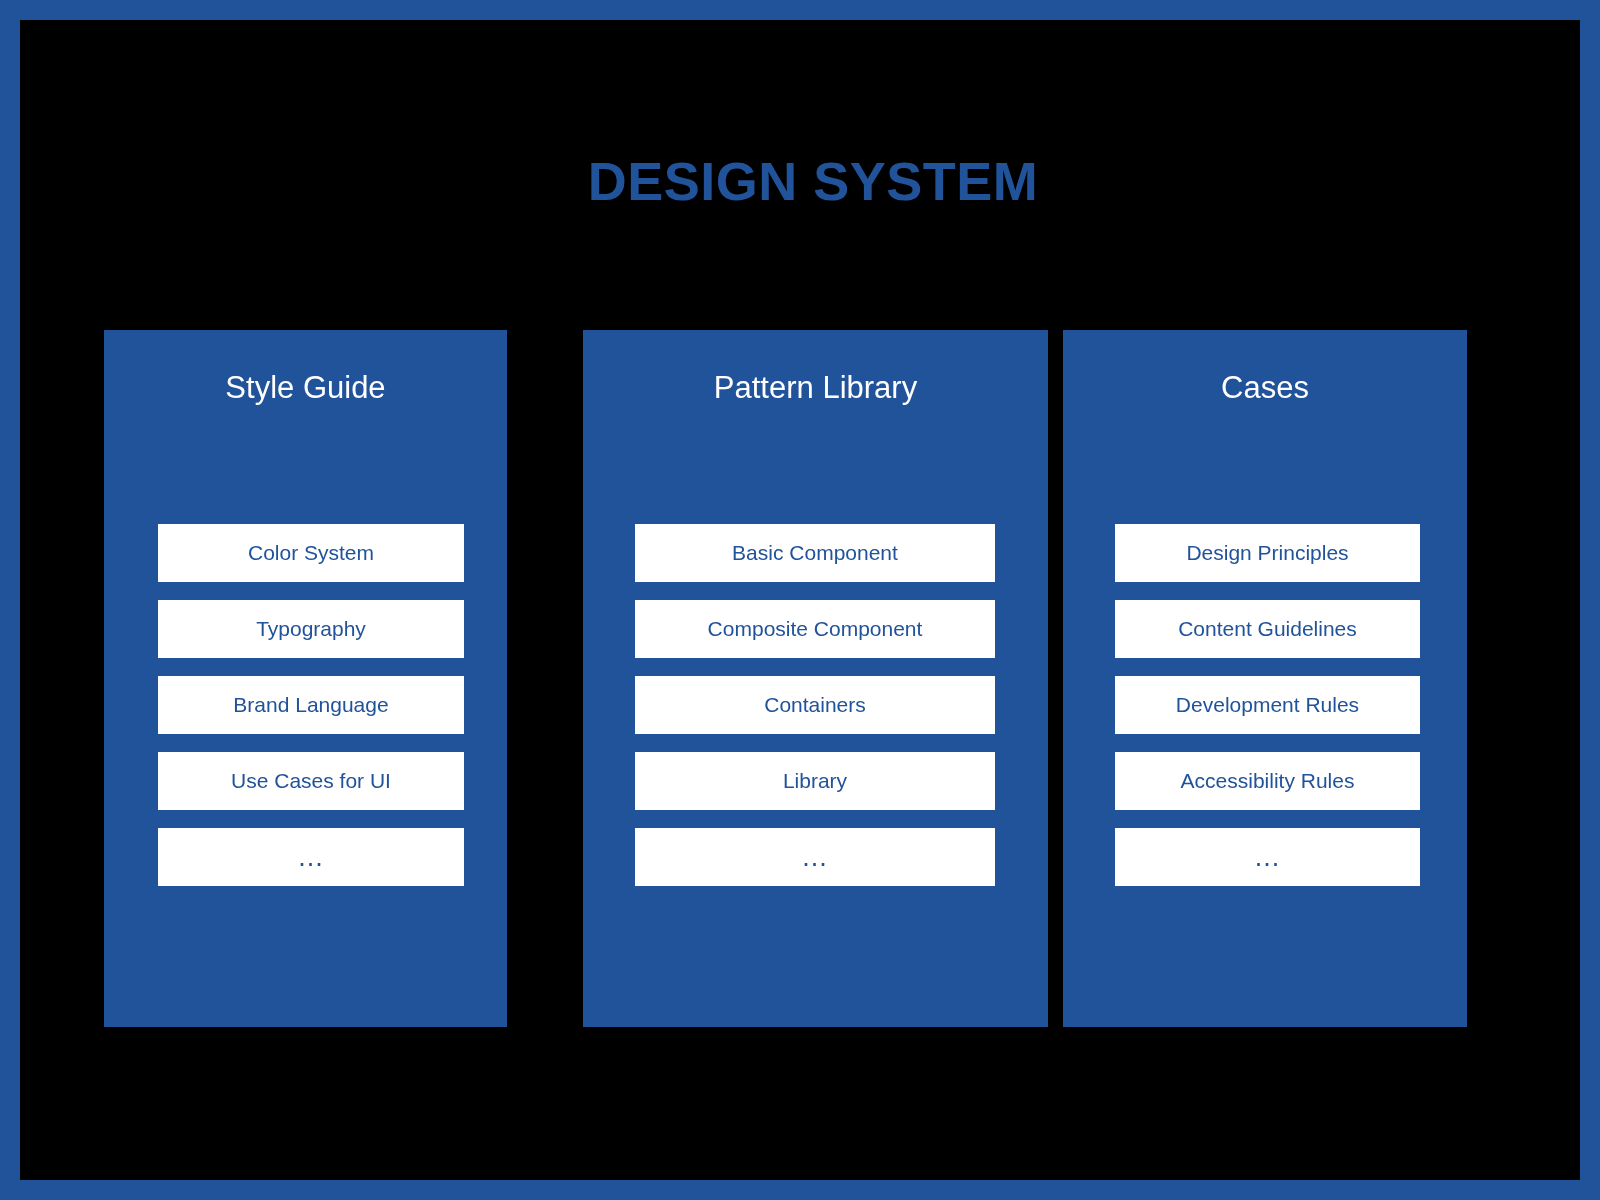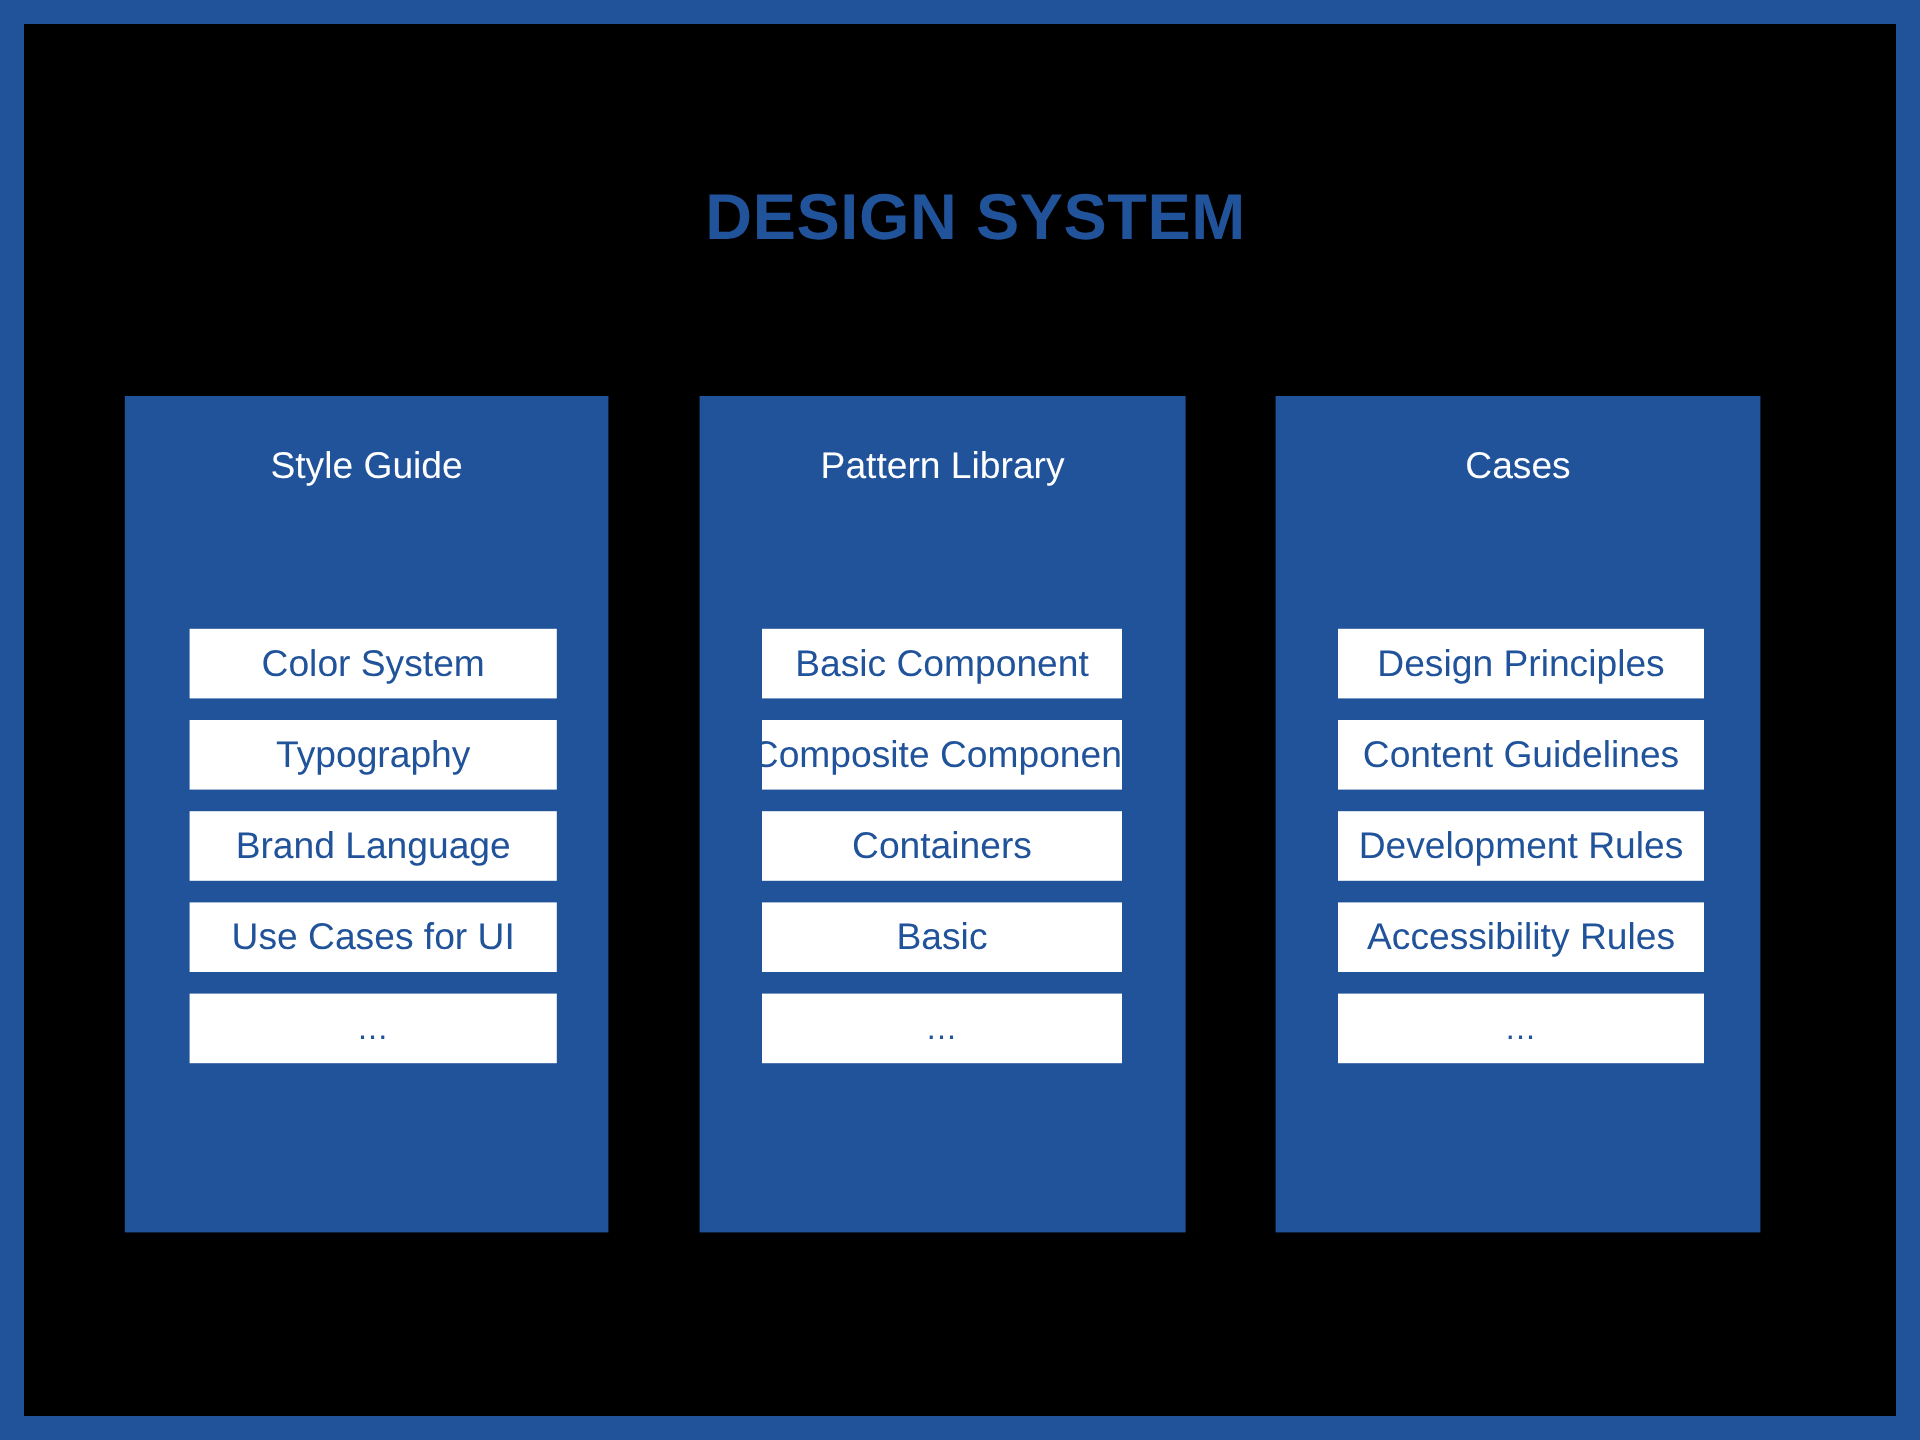--- a/index.html
+++ b/index.html
@@ -43,21 +43,21 @@
   }
   .column-card {
     position: absolute;
     top: 310px;
     width: 403px;
     height: 697px;
     background: #21539b;
     box-sizing: border-box;
   }
   #col-0 { left: 84px; }
-  #col-1 { left: 563px; width: 405px; }
+  #col-1 { left: 563px; width: 465px; }
   #col-2 { left: 1043px; width: 404px; }
 
   .card-title {
     position: absolute;
     left: 0;
     right: 0;
     top: 38px;
     text-align: center;
     color: #ffffff;
     font-size: 31px;
@@ -78,21 +78,21 @@
     background: #ffffff;
     margin-bottom: 18px;
     display: flex;
     align-items: center;
     justify-content: center;
     box-sizing: border-box;
   }
   .item-box:last-child { margin-bottom: 0; }
   .item-label {
     color: #21539b;
-    font-size: 31px;
+    font-size: 21px;
     font-weight: normal;
     line-height: 30px;
     white-space: nowrap;
   }
   .item-label.ellipsis {
     font-size: 27px;
     letter-spacing: 1px;
   }
 </style>
 </head>
@@ -130,21 +130,21 @@
         <div class="item-box">
           <span class="item-label">Basic Component</span>
         </div>
         <div class="item-box">
           <span class="item-label">Composite Component</span>
         </div>
         <div class="item-box">
           <span class="item-label">Containers</span>
         </div>
         <div class="item-box">
-          <span class="item-label">Basic</span>
+          <span class="item-label">Library</span>
         </div>
         <div class="item-box">
           <span class="item-label ellipsis">...</span>
         </div>
       </div>
     </div>
 
     <div class="column-card" id="col-2">
       <div class="card-title">Cases</div>
       <div class="item-list">

